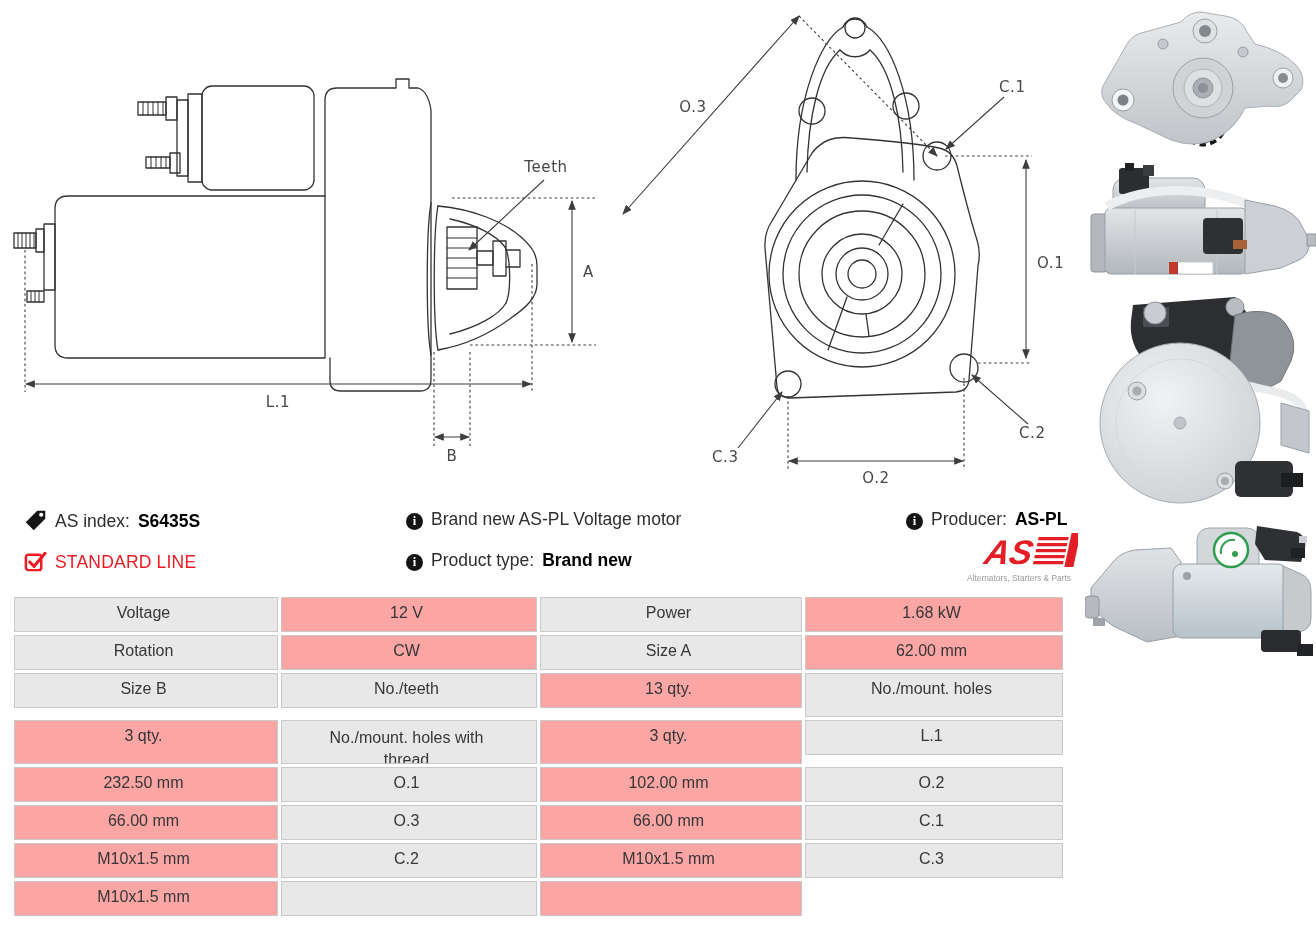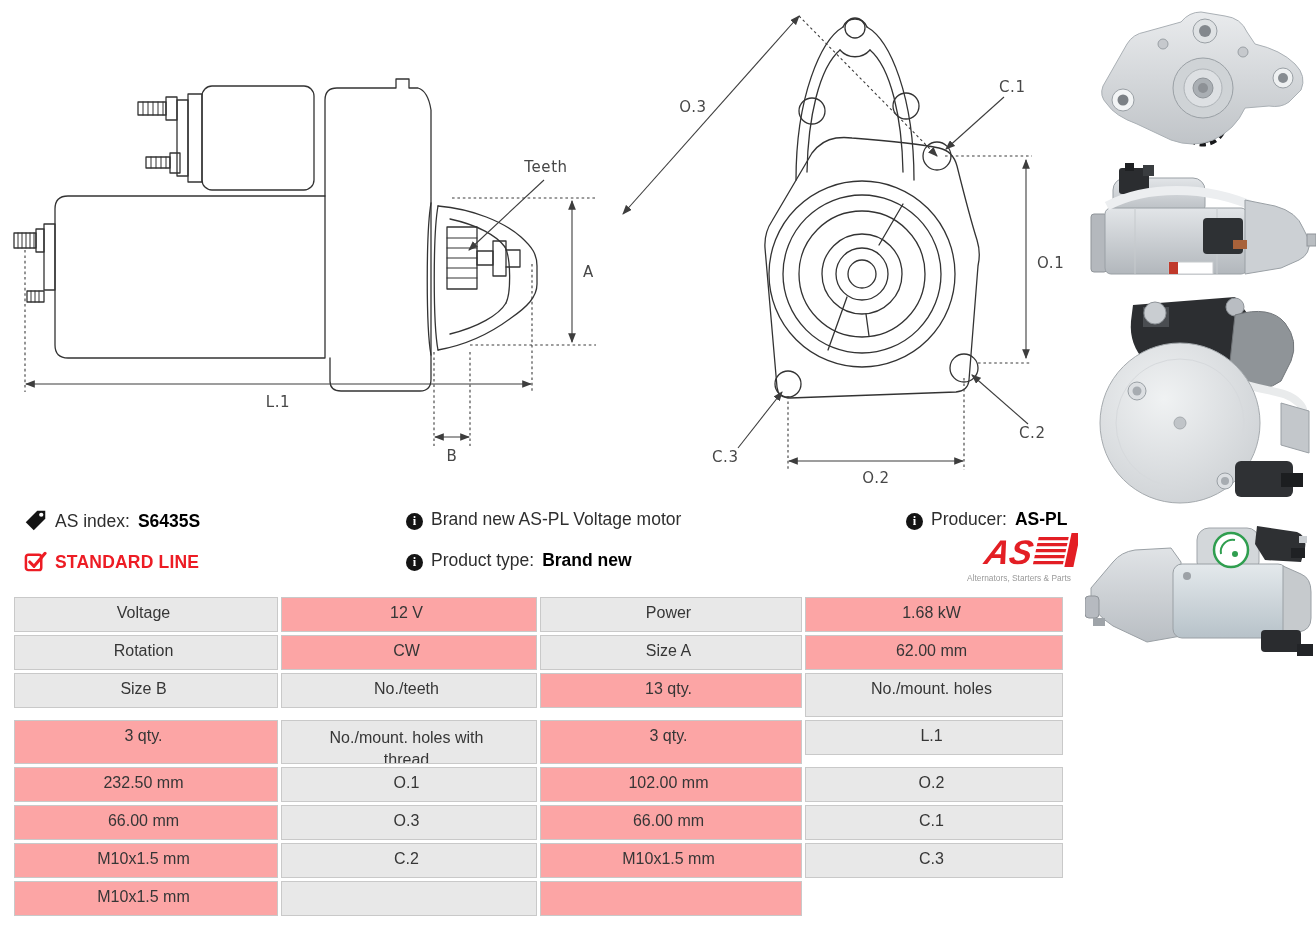--- a/index.html
+++ b/index.html
@@ -13,21 +13,21 @@
   .dim line,.dim path{stroke:#3d3d3d;stroke-width:1.1;fill:none}
   .dot{stroke-dasharray:2.6 2.8}
   .dimtext{font-family:"DejaVu Sans",sans-serif;font-size:15px;fill:#474747;letter-spacing:.6px}
 
   
   .info-item{position:absolute;display:flex;align-items:flex-end;gap:8px;font-size:17.5px;color:#2e2e2e;white-space:nowrap}
   .info-icon{width:17px;height:17px;border-radius:50%;background:#141414;color:#fff;flex:none;
              display:flex;align-items:center;justify-content:center;
              font-family:"Liberation Serif",serif;font-weight:bold;font-size:12.5px;line-height:1}
   .bold{font-weight:bold;color:#000000}
-  .standard{color:#ed1c24;font-weight:bold;letter-spacing:.2px}
+  .standard{color:#ed1c24;font-weight:normal;letter-spacing:.2px}
 
   
   .spec{position:absolute;left:14px;top:597px;display:grid;
         grid-template-columns:264px 256px 262px 258px;gap:3px;
         font-size:16px;color:#363636}
   .cell{box-sizing:border-box;border:1px solid #c9c9c9;text-align:center;
         padding:6px 13px 0 8px;height:35px;overflow:hidden}
   .cell.tall{height:44px}
   .cell.lab{background:#e8e8e8}
   .cell.val{background:#fca5a5}

